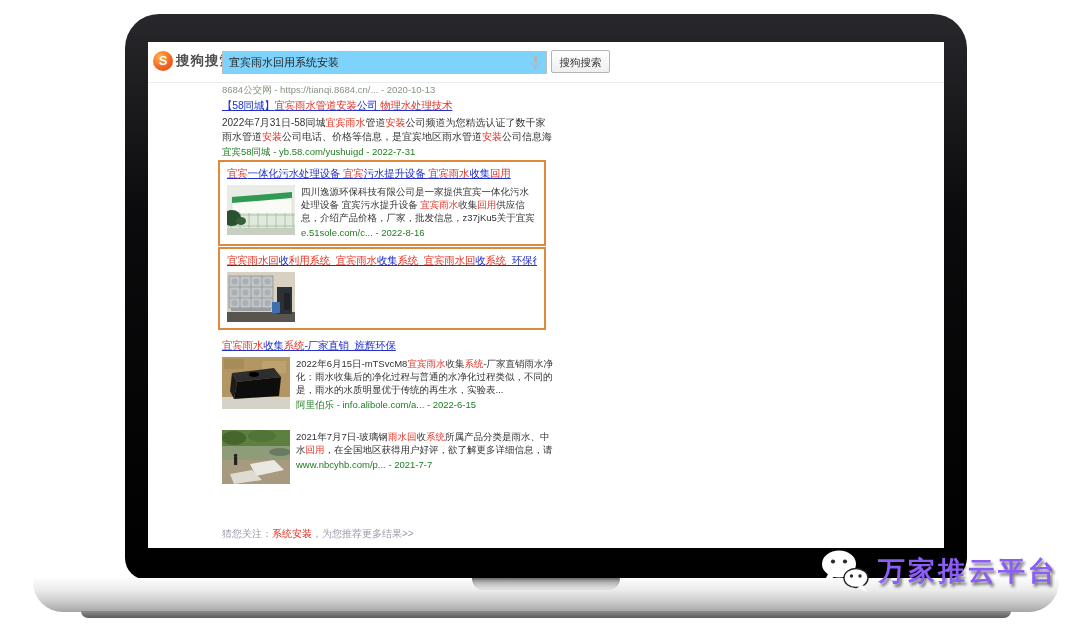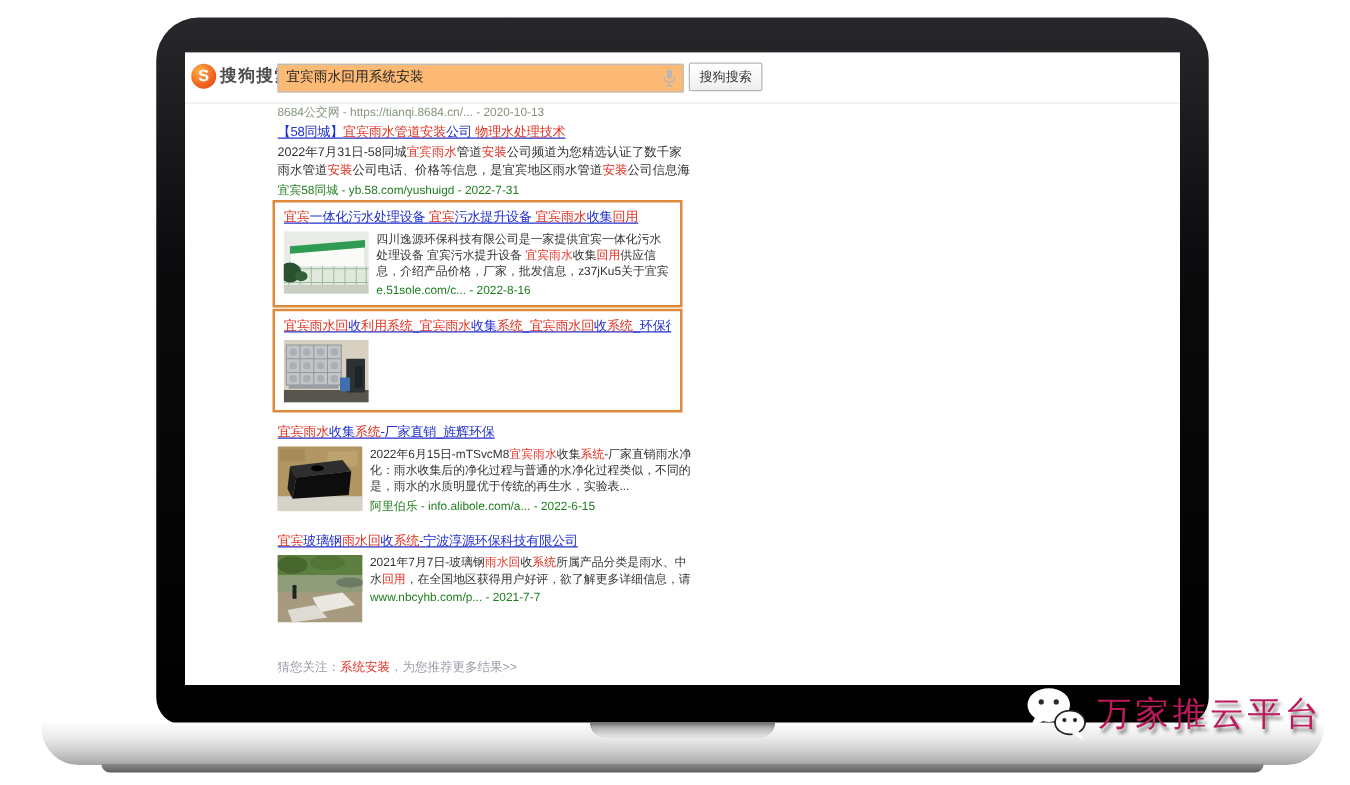--- a/index.html
+++ b/index.html
@@ -15,31 +15,31 @@
     background:linear-gradient(180deg,#fcfcfc 0%,#ececec 35%,#cdcdcd 68%,#a6a6a6 100%);
     border-radius:3px 3px 30px 30px;}
   .notch{position:absolute;left:50%;margin-left:-74px;top:0;width:148px;height:12px;
     background:linear-gradient(180deg,#97979a,#dedede 85%);
     border-radius:0 0 16px 16px;box-shadow:inset 0 2px 3px rgba(0,0,0,.3);}
   .lip{position:absolute;left:48px;right:48px;bottom:-6px;height:7px;
     background:linear-gradient(180deg,#8d8d8d,#5d5d5d);border-radius:0 0 12px 12px;}
 
   
   .watermark{position:absolute;left:820px;top:549px;display:flex;align-items:center;gap:8px;z-index:6;}
-  .wm-text{font-size:27px;font-weight:normal;color:#be185d;letter-spacing:3px;
+  .wm-text{font-size:27px;font-weight:bold;color:#8b5cf6;letter-spacing:3px;
     text-shadow:2px 3px 3px rgba(0,0,0,.55);}
 
   
   .sg-header{position:absolute;left:0;top:0;width:100%;height:40px;background:#fff;border-bottom:1px solid #ebebeb;}
   .logo{position:absolute;left:5px;top:9px;display:flex;align-items:center;gap:3px;}
   .logo-circle{display:inline-block;width:20px;height:20px;border-radius:50%;
     background:radial-gradient(circle at 35% 30%,#ffb347,#f26822 55%,#e23a1a);
     color:#fff;font-weight:bold;font-size:13px;line-height:20px;text-align:center;}
   .logo-text{font-size:13.5px;font-weight:bold;color:#4d4d4d;letter-spacing:1px;}
-  .searchbox{position:absolute;left:74px;top:9px;width:323px;height:21px;border:1px solid #bdbdbd;background:#fdba74;}
+  .searchbox{position:absolute;left:74px;top:9px;width:323px;height:21px;border:1px solid #bdbdbd;background:#7dd3fc;}
   .query{display:block;font-size:11px;color:#222;padding-left:6px;line-height:21px;white-space:nowrap;}
   .mic{position:absolute;right:5px;top:3px;}
   .search-btn{position:absolute;left:403px;top:8px;width:59px;height:23px;border:1px solid #b5b5b5;
     background:linear-gradient(#ffffff,#efefef);font-size:10.5px;color:#333;text-align:center;
     line-height:21px;border-radius:2px;font-family:inherit;}
 
   
   .results{position:absolute;left:0;top:41px;right:0;bottom:0;padding-left:42px;}
   .partial{position:absolute;left:74px;top:1px;font-size:9.5px;color:#85957f;white-space:nowrap;}
   .result{position:absolute;width:332px;}
@@ -183,21 +183,20 @@
               <polygon points="10,16 15,25 12,42 8,34" fill="#1c1c1c"></polygon>
             </svg>
             <div class="media-right">
               <div class="snip"><span>2022年6月15日-mTSvcM8</span><span class="hl">宜宾雨水</span><span>收集</span><span class="hl">系统</span><span>-厂家直销雨水净化：雨水收集后的净化过程与普通的水净化过程类似，不同的是，雨水的水质明显优于传统的再生水，实验表...</span></div>
               <div class="src">阿里伯乐 - info.alibole.com/a... - 2022-6-15</div>
             </div>
           </div>
         </div>
 
         <div class="result r5">
-          <a class="title"><span class="hl">宜宾</span><span>玻璃钢</span><span class="hl">雨水回</span><span>收</span><span class="hl">系统</span><span>-宁波淳源环保科技有限公司</span></a>
           <div class="media-row">
             <svg class="thumb" width="68" height="54" viewBox="0 0 68 54">
               <rect width="68" height="54" fill="#a89a7e"></rect>
               <rect x="0" y="0" width="68" height="16" fill="#5d8040"></rect>
               <ellipse cx="12" cy="8" rx="12" ry="7" fill="#46662e"></ellipse>
               <ellipse cx="40" cy="6" rx="14" ry="6" fill="#527436"></ellipse>
               <rect x="0" y="16" width="68" height="14" fill="#8f9c7a"></rect>
               <ellipse cx="58" cy="22" rx="11" ry="4" fill="#6b7a62"></ellipse>
               <polygon points="28,34 52,30 62,40 34,46" fill="#e9e9e2"></polygon>
               <polygon points="8,44 30,40 40,50 12,54" fill="#dedcd2"></polygon>

